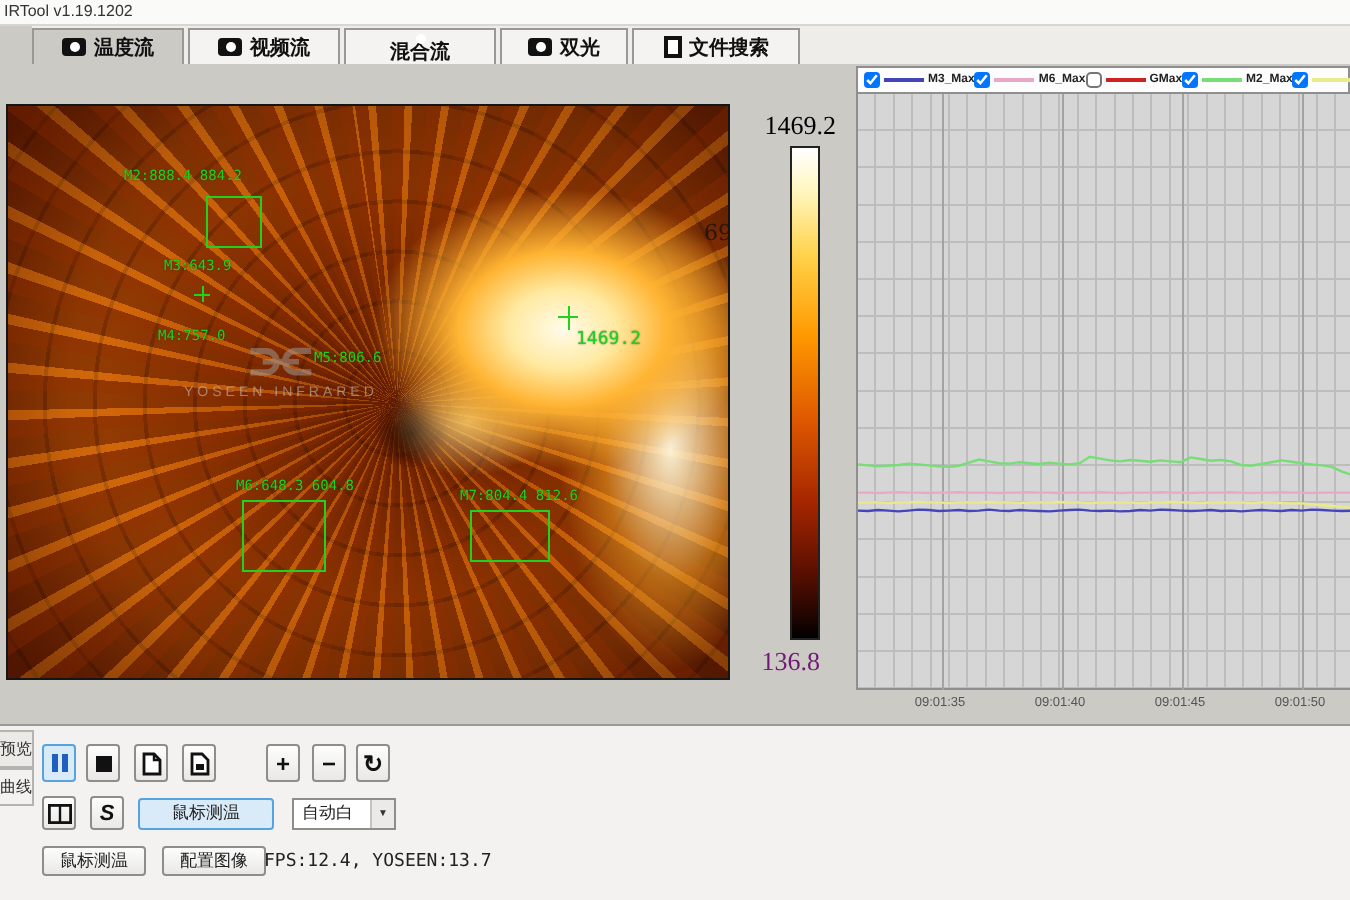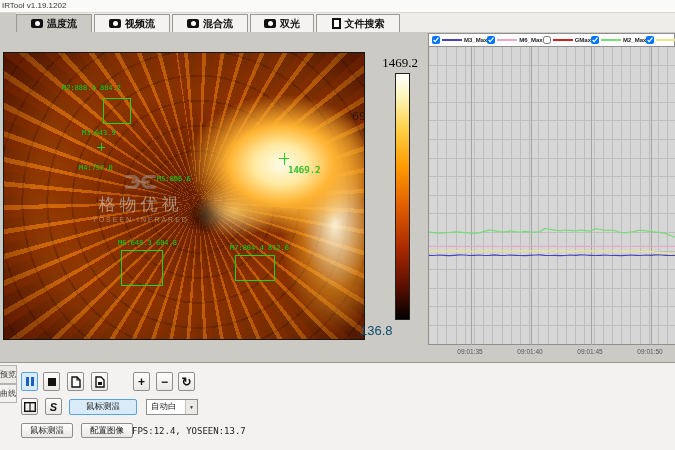--- a/index.html
+++ b/index.html
@@ -39,21 +39,21 @@
   .spot-label { position:absolute; font-family:"DejaVu Serif", serif; font-size:11px; color:#2a1405;margin-left:14px; }
   .wm { position:absolute; left:88px; top:110px; text-align:center; color:rgba(185,185,185,0.55); }
   .wm .wm-x { font-size:34px; font-weight:bold; font-family:"DejaVu Sans", sans-serif; color:rgba(160,160,160,0.5); line-height:30px; }
   .wm .wm-cn { font-size:17px; letter-spacing:4px; color:rgba(205,205,205,0.6); }
   .wm .wm-en { font-size:7px; letter-spacing:2px; color:rgba(200,200,200,0.55); }
 
   
   .cbar { position:absolute; left:395px; top:73px; width:15px; height:247px; border:1px solid #222;
     background:linear-gradient(to bottom,#ffffff 0%,#fff6bd 9%,#ffd24a 22%,#ff9a00 38%,#df5a00 55%,#a62700 72%,#5e1000 86%,#1d0500 96%,#000 100%); }
   .cbar-max { position:absolute; left:360px; top:55px; width:58px; text-align:right; font-family:"Liberation Serif", serif; font-size:13px; color:#000; }
-  .cbar-min { position:absolute; left:360px; top:323px; width:50px; text-align:left; font-family:Liberation Sans, sans-serif; font-size:13px; color:#0c4a6e; }
+  .cbar-min { position:absolute; left:360px; top:323px; width:50px; text-align:right; font-family:Liberation Serif, serif; font-size:13px; color:#701a75; }
 
   
   .legendbar { position:absolute; left:428px; top:33px; width:247px; height:14px; background:#fdfdfd; border:1px solid #8f8f8f;
     display:flex; align-items:center; justify-content:space-between; padding:0 3px; }
   .legend-item { display:flex; align-items:center; gap:2px; }
   .legend-item input { width:8px; height:8px; margin:0; }
   .legend-line { width:20px; height:2px; display:inline-block; }
   .legend-label { font-size:6px; color:#222; font-weight:bold; }
   .plot { position:absolute; left:428px; top:47px; width:247px; height:298px; background:#d6d6d6; border-left:1px solid #8f8f8f; border-bottom:1px solid #8f8f8f;
     background-image:
@@ -93,21 +93,21 @@
 
 <div class="tabbar">
   <div class="tab active" style="left:0;width:76px;">
     <span class="cam-ic"></span>
     <span>温度流</span>
   </div>
   <div class="tab" style="left:78px;width:76px;">
     <span class="cam-ic"></span>
     <span>视频流</span>
   </div>
-  <div class="tab" style="left:156px;width:76px;">
+  <div class="tab" style="left:156px;width:76px;flex-direction:column;">
     <span class="cam-ic"></span>
     <span>混合流</span>
   </div>
   <div class="tab" style="left:234px;width:64px;text-align:right;">
     <span class="cam-ic"></span>
     <span>双光</span>
   </div>
   <div class="tab" style="left:300px;width:84px;">
     <span class="doc-ic"></span>
     <span>文件搜索</span>
@@ -127,21 +127,20 @@
   <span class="ann" style="left:226px;top:191px;">M7:804.4 812.6</span>
   <div class="roi" style="left:231px;top:202px;width:40px;height:26px;"></div>
 
   <div class="cross-v" style="left:280px;top:100px;"></div>
   <div class="cross-h" style="left:275px;top:105px;"></div>
   <span class="ann" style="left:284px;top:112px;font-size:9px;">1469.2</span>
   <span class="spot-label" style="left:334px;top:57px;">696.2</span>
 
   <div class="wm">
     <div class="wm-x">⫘</div>
-    <div class="wm-cn">格物优视</div>
     <div class="wm-en">YOSEEN INFRARED</div>
   </div>
 </div>
 
 <div class="cbar"></div>
 <div class="cbar-max">1469.2</div>
 <div class="cbar-min">136.8</div>
 
 <div class="legendbar">
   <span class="legend-item">

